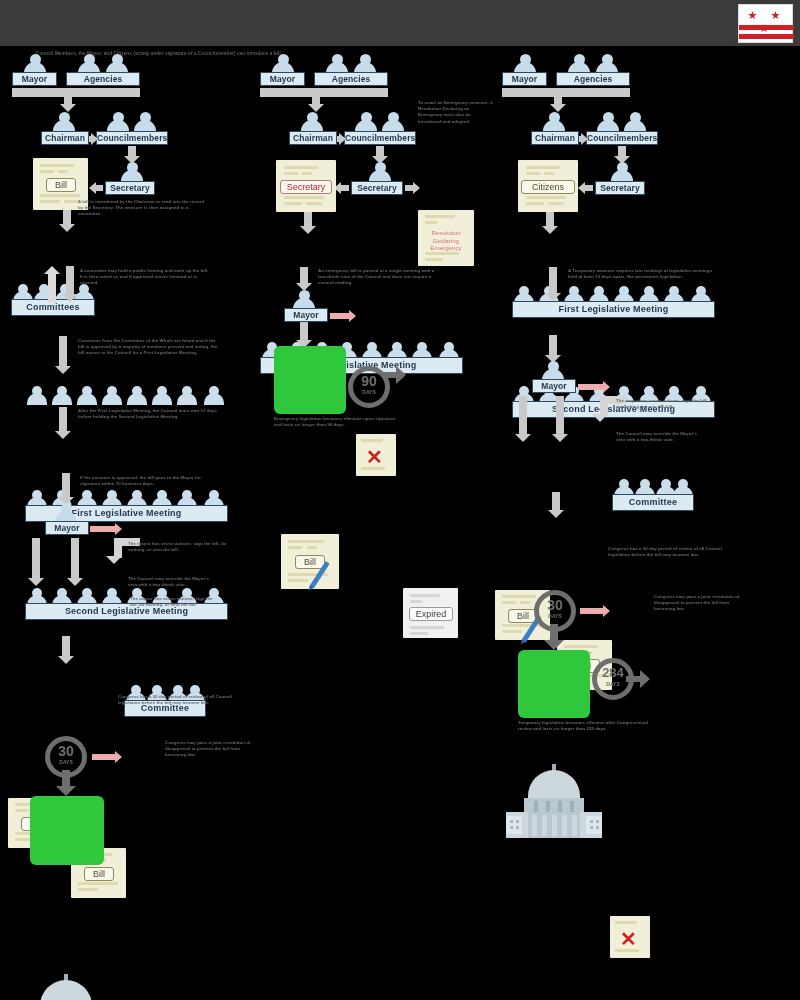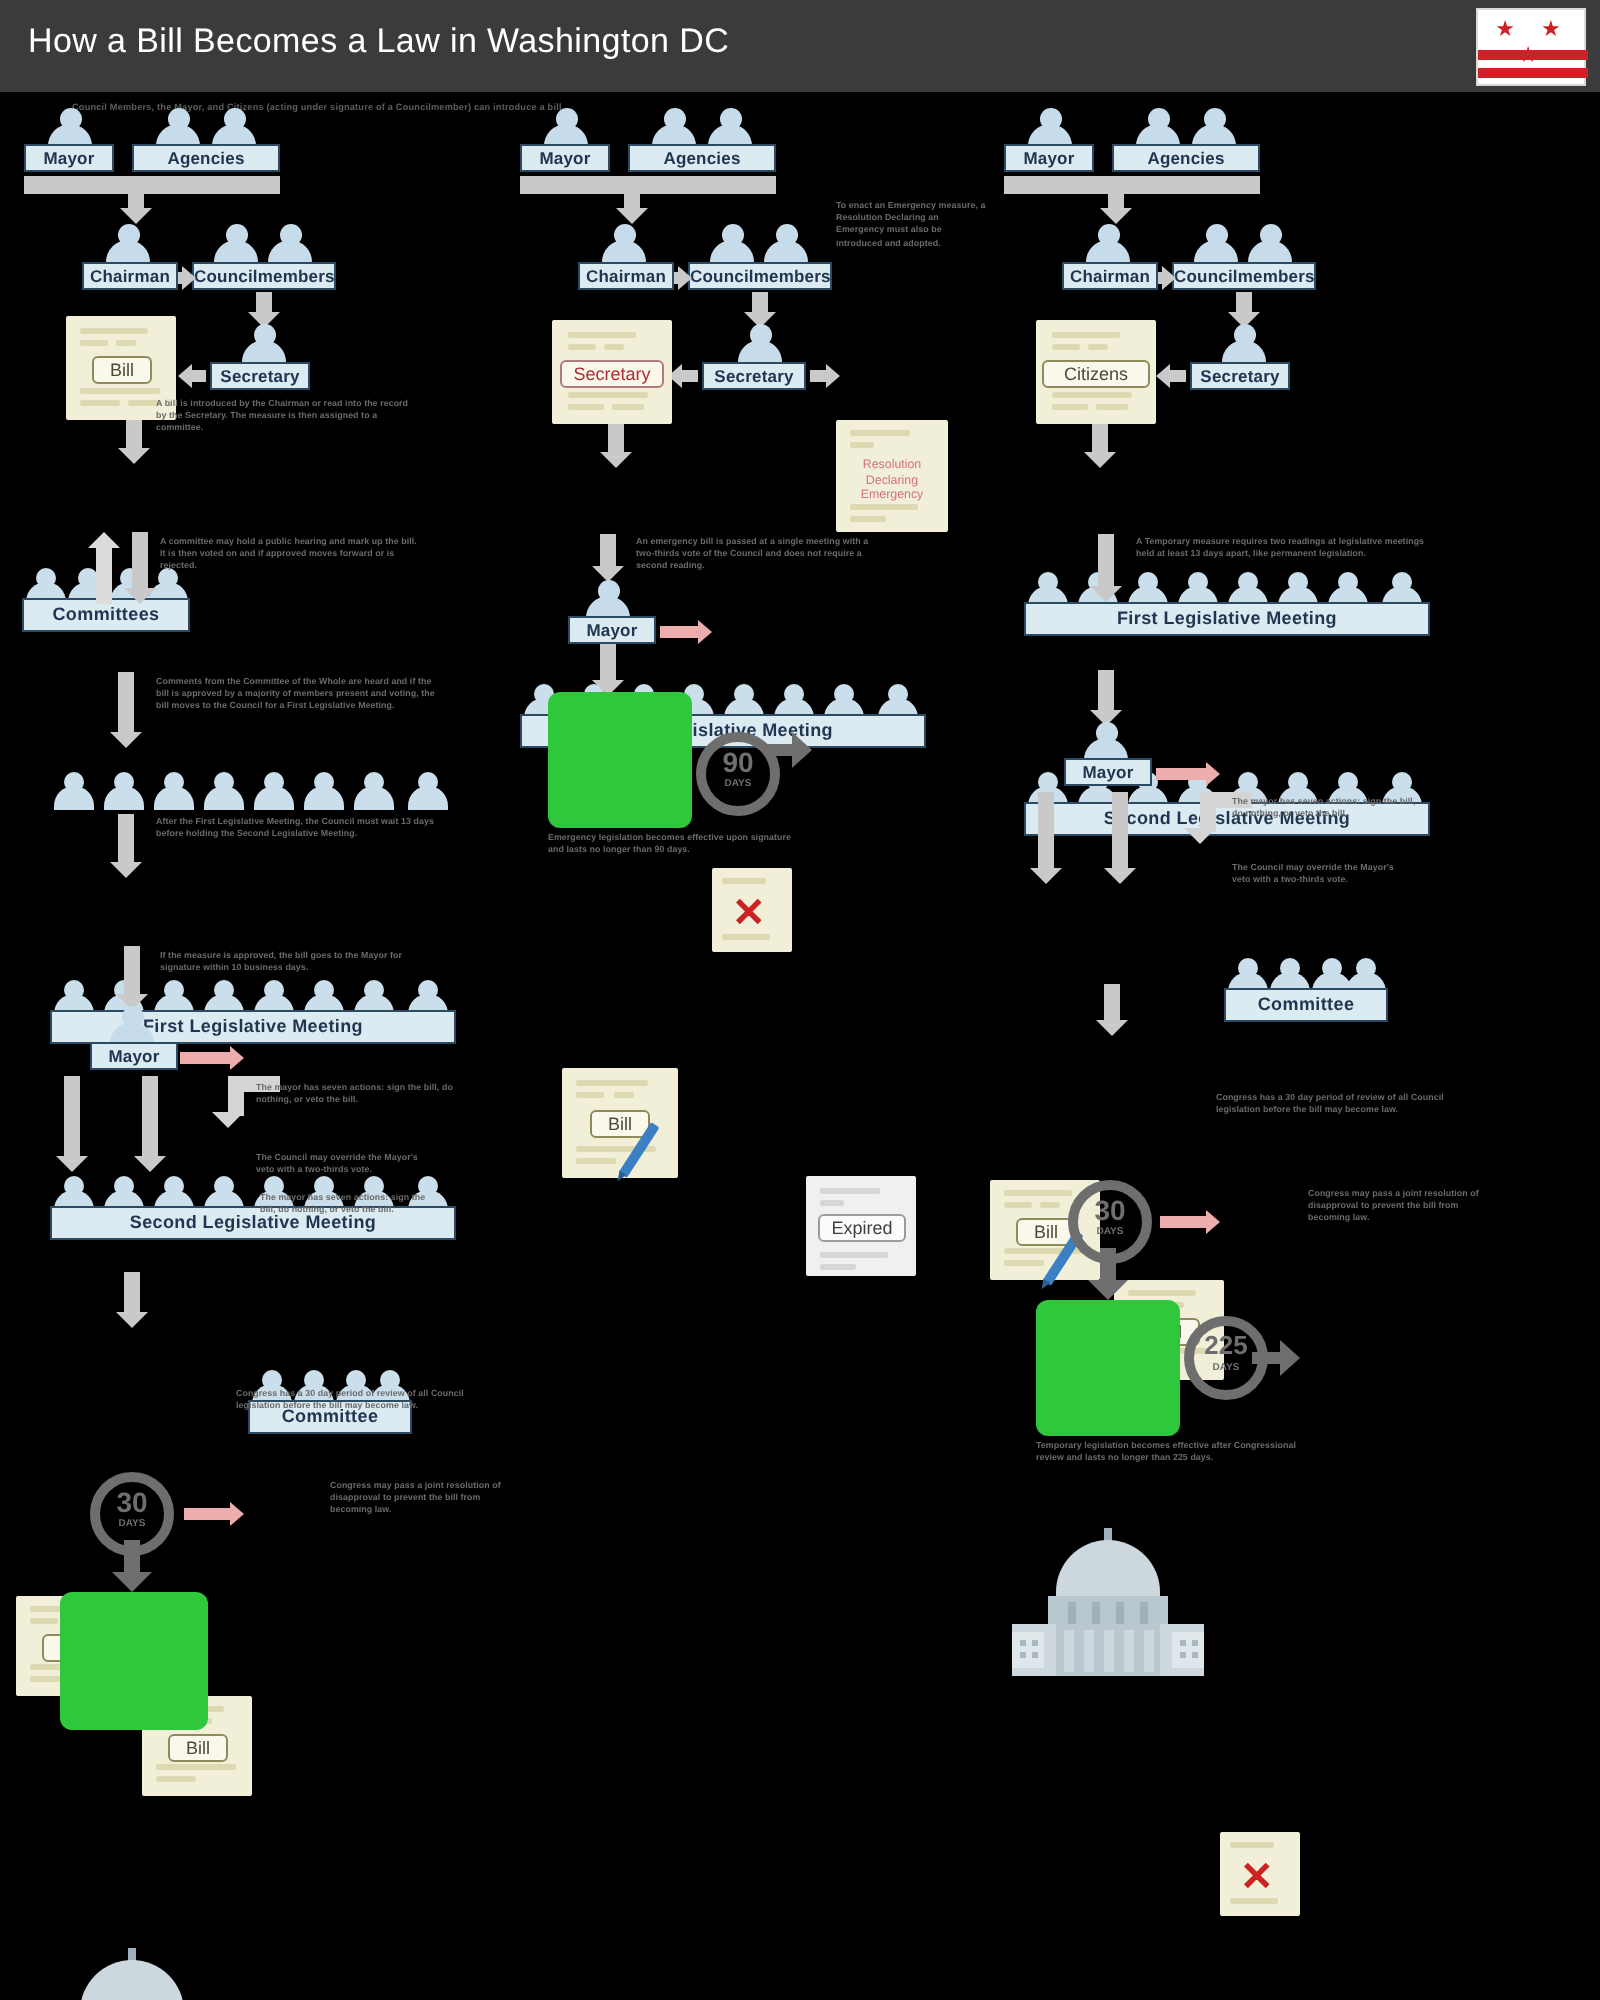--- a/index.html
+++ b/index.html
@@ -215,21 +215,20 @@
   
   .note {
     position:absolute; color:#6a6a6a; font-weight:700;
     font-size:4.4px; line-height:6.2px; letter-spacing:.05px;
   }
 </style>
 </head>
 <body>
 
 <div class="header">
-  <div class="header-title"><span>How a Bill Becomes a Law</span><span class="light"> in Washington DC</span></div>
   <div class="flag">
     <div class="stars">★ ★ ★</div>
     <div class="bar1"></div>
     <div class="bar2"></div>
   </div>
 </div>
 <div class="subtitle">Council Members, the Mayor, and Citizens (acting under signature of a Councilmember) can introduce a bill.</div>
 
 <div class="canvas">
 
@@ -1098,21 +1097,21 @@
     <div class="ln" style="left:5px; top:5px; width:22px;"></div>
     <div class="ln" style="left:5px; top:33px; width:24px;"></div>
     <div class="xmark" style="left:10px; top:13px;">✕</div>
   </div>
   <div class="note node" style="left:164px; top:548px; width:92px;">Congress may pass a joint resolution of disapproval to prevent the bill from becoming law.</div>
 
   <div class="greenframe node" style="left:28px; top:604px; width:72px; height:68px;"></div>
 
   <div class="daybadge node" style="left:102px; top:612px; width:42px; height:42px;">
     <div class="ring" style="width:42px; height:42px;"></div>
-    <div class="num" style="top:8px; font-size:13px; line-height:14px;">225</div>
+    <div class="num" style="top:8px; font-size:13px; line-height:14px;">284</div>
     <div class="sub" style="top:23px; font-size:5px; line-height:6px;">DAYS</div>
   </div>
   <div class="arrow-right node dark" style="left:136px; top:627px; width:24px;">
     <div class="shaft" style="width:16px;"></div>
         <div class="headt" style="border-top-width:9px; border-bottom-width:9px; border-left-width:10px; top:-3px;"></div>
       </div>
 
   <div class="note node" style="left:28px; top:674px; width:140px;">Temporary legislation becomes effective after Congressional review and lasts no longer than 225 days.</div>
 </div>
 

